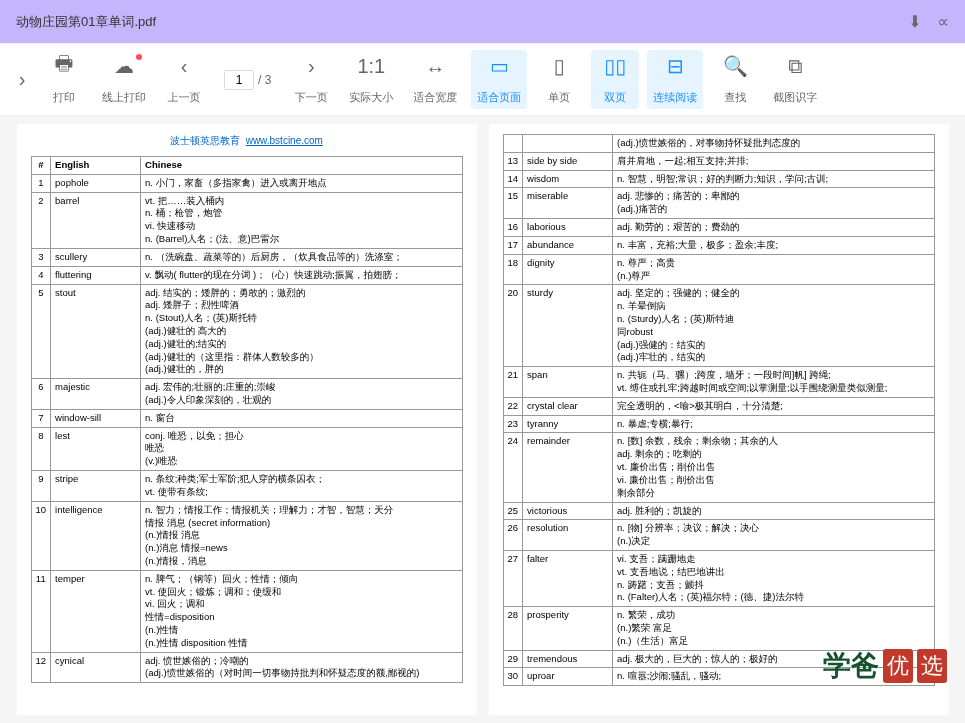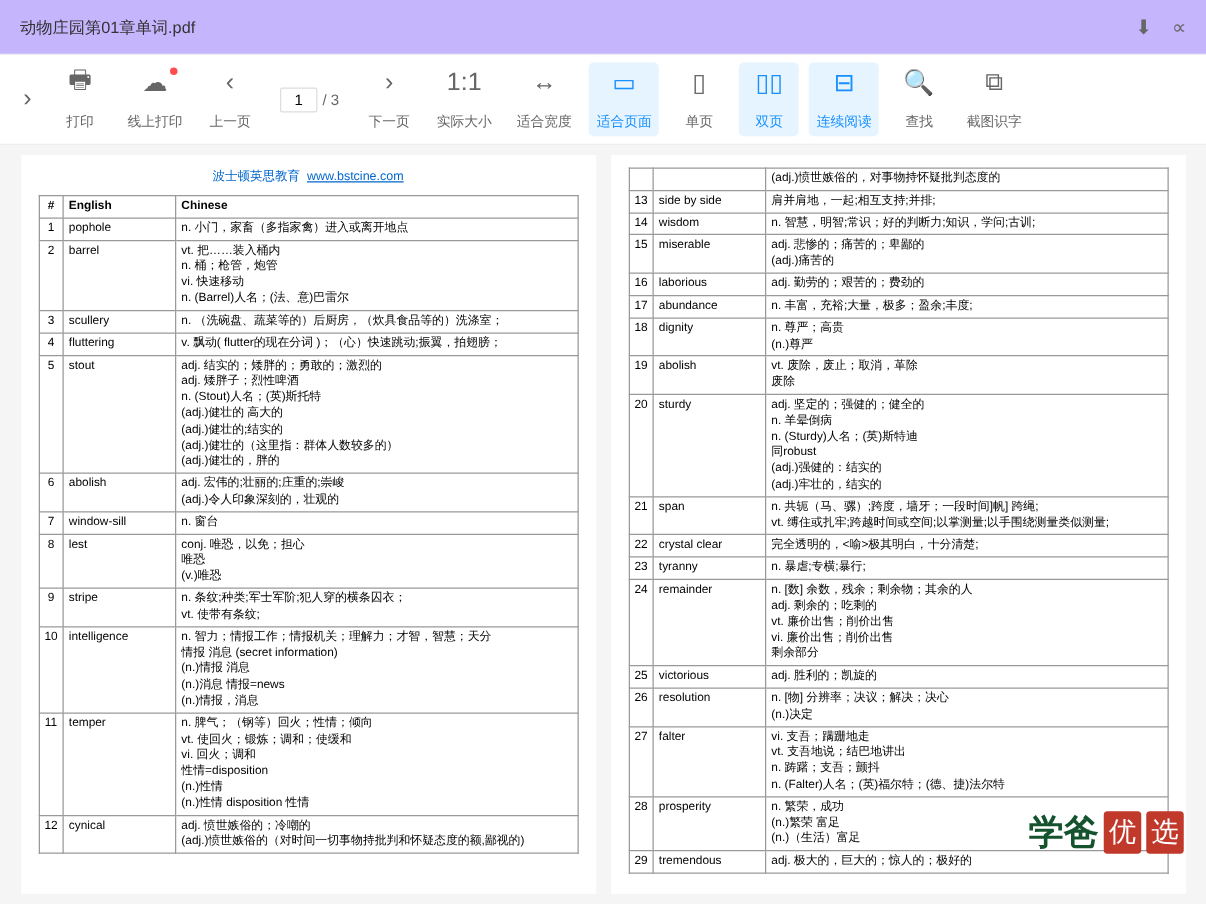--- a/index.html
+++ b/index.html
@@ -144,21 +144,21 @@
             <td style="white-space: pre-line;">adj. 结实的；矮胖的；勇敢的；激烈的
 adj. 矮胖子；烈性啤酒
 n. (Stout)人名；(英)斯托特
 (adj.)健壮的 高大的
 (adj.)健壮的;结实的
 (adj.)健壮的（这里指：群体人数较多的）
 (adj.)健壮的，胖的</td>
           </tr>
           <tr>
             <td class="col-num">6</td>
-            <td class="col-eng">abolish</td>
+            <td class="col-eng">majestic</td>
             <td style="white-space: pre-line;">adj. 宏伟的;壮丽的;庄重的;崇峻
 (adj.)令人印象深刻的，壮观的</td>
           </tr>
           <tr>
             <td class="col-num">7</td>
             <td class="col-eng">window-sill</td>
             <td style="white-space: pre-line;">n. 窗台</td>
           </tr>
           <tr>
             <td class="col-num">8</td>
@@ -235,26 +235,20 @@
             <td class="col-eng">abundance</td>
             <td style="white-space: pre-line;">n. 丰富，充裕;大量，极多；盈余;丰度;</td>
           </tr>
           <tr>
             <td class="col-num">18</td>
             <td class="col-eng">dignity</td>
             <td style="white-space: pre-line;">n. 尊严；高贵
 (n.)尊严</td>
           </tr>
           <tr>
-            <td class="col-num">19</td>
-            <td class="col-eng">abolish</td>
-            <td style="white-space: pre-line;">vt. 废除，废止；取消，革除
-废除</td>
-          </tr>
-          <tr>
             <td class="col-num">20</td>
             <td class="col-eng">sturdy</td>
             <td style="white-space: pre-line;">adj. 坚定的；强健的；健全的
 n. 羊晕倒病
 n. (Sturdy)人名；(英)斯特迪
 同robust
 (adj.)强健的：结实的
 (adj.)牢壮的，结实的</td>
           </tr>
           <tr>
@@ -306,20 +300,25 @@
             <td class="col-eng">prosperity</td>
             <td style="white-space: pre-line;">n. 繁荣，成功
 (n.)繁荣 富足
 (n.)（生活）富足</td>
           </tr>
           <tr>
             <td class="col-num">29</td>
             <td class="col-eng">tremendous</td>
             <td style="white-space: pre-line;">adj. 极大的，巨大的；惊人的；极好的</td>
           </tr>
+          <tr>
+            <td class="col-num">30</td>
+            <td class="col-eng">uproar</td>
+            <td style="white-space: pre-line;">n. 喧嚣;沙闹;骚乱，骚动;</td>
+          </tr>
         </tbody>
     </table>
   </div>
 </div>
 
 <div class="watermark">
   <span class="wm-text">学爸</span>
   <span class="wm-box">优</span>
   <span class="wm-box">选</span>
 </div>

